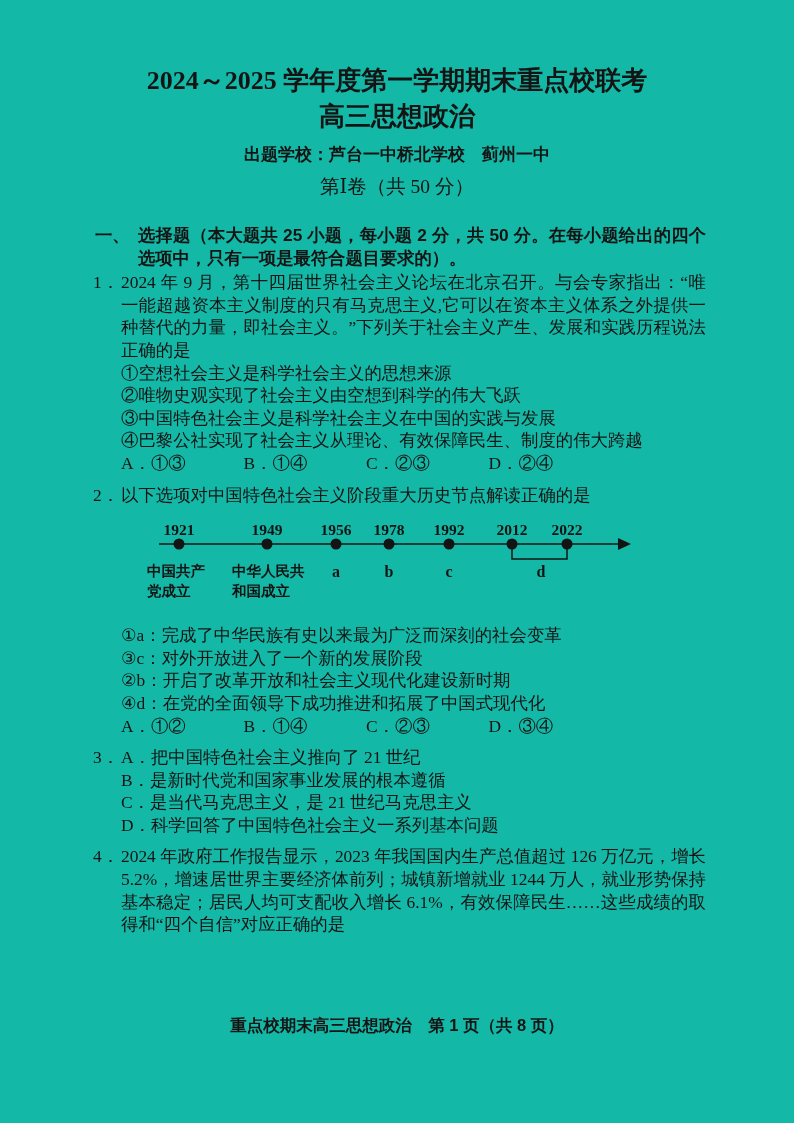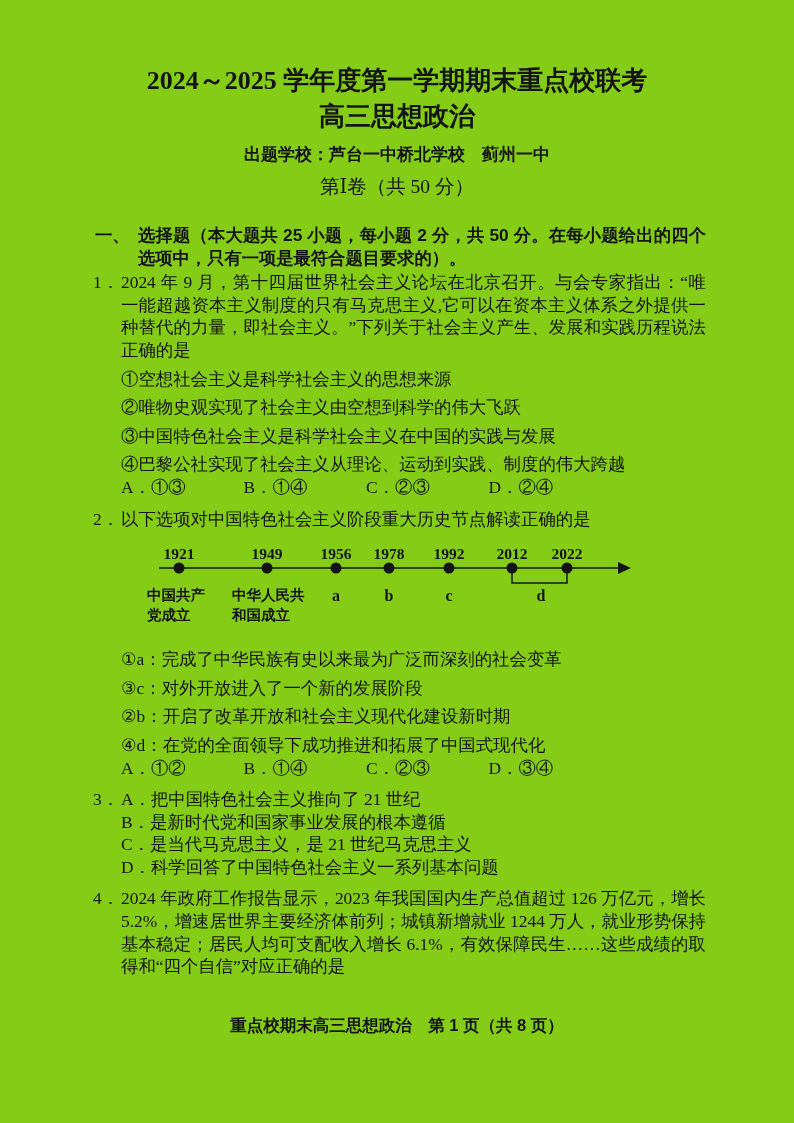--- a/index.html
+++ b/index.html
@@ -1,20 +1,20 @@
 <!DOCTYPE html>
 <html><head>
 <meta charset="utf-8">
 <style>
   html,body { margin:0; padding:0; background:#ffffff; }
   .page {
     position: relative;
     width: 794px;
     height: 1123px;
-    background: #84cc16;
+    background: #14b8a6;
     color: #141414;
     font-family: "Liberation Serif", "DejaVu Serif", serif;
     overflow: hidden;
   }
   .title-line1 {
     margin-top: 0;
     padding-top: 64px;
     text-align: center;
     font-size: 26px;
     font-weight: bold;
@@ -55,21 +55,21 @@
   .q {
     display: flex;
     margin: 2px 88px 0 93px;
     font-size: 17.4px;
     line-height: 22.6px;
   }
   .q + .q { margin-top: 9px; }
   .q-num { flex: none; width: 28px; }
   .q-body { flex: 1; min-width: 0; }
   .stem { text-align: justify; }
-  .item { white-space: nowrap; margin-top: 6px; }
+  .item { white-space: nowrap; }
   .opts-row { display: flex; }
   .opts-row .opt { flex: none; width: 122.5px; }
   .opts-row .opt:last-child { width: auto; }
   .opt-line { white-space: nowrap; }
   .timeline-wrap { margin: 6px 0 8px 8px; }
   .timeline-svg { display: block; }
   .tl-year {
     font-family: "Liberation Serif", "DejaVu Serif", serif;
     font-weight: bold;
     font-size: 15.5px;
@@ -113,21 +113,21 @@
     <div class="sec-txt">选择题（本大题共 25 小题，每小题 2 分，共 50 分。在每小题给出的四个选项中，只有一项是最符合题目要求的）。</div>
   </div>
 
   <div class="q">
     <span class="q-num">1．</span>
     <div class="q-body">
       <div class="stem">2024 年 9 月，第十四届世界社会主义论坛在北京召开。与会专家指出：“唯一能超越资本主义制度的只有马克思主义,它可以在资本主义体系之外提供一种替代的力量，即社会主义。”下列关于社会主义产生、发展和实践历程说法正确的是</div>
       <div class="item">①空想社会主义是科学社会主义的思想来源</div>
       <div class="item">②唯物史观实现了社会主义由空想到科学的伟大飞跃</div>
       <div class="item">③中国特色社会主义是科学社会主义在中国的实践与发展</div>
-      <div class="item">④巴黎公社实现了社会主义从理论、运动到实践、制度的伟大跨越</div>
+      <div class="item">④巴黎公社实现了社会主义从理论、有效保障民生、制度的伟大跨越</div>
       <div class="opts-row">
         <span class="opt">A．①③</span>
         <span class="opt">B．①④</span>
         <span class="opt">C．②③</span>
         <span class="opt">D．②④</span>
       </div>
     </div>
   </div>
 
   <div class="q">

